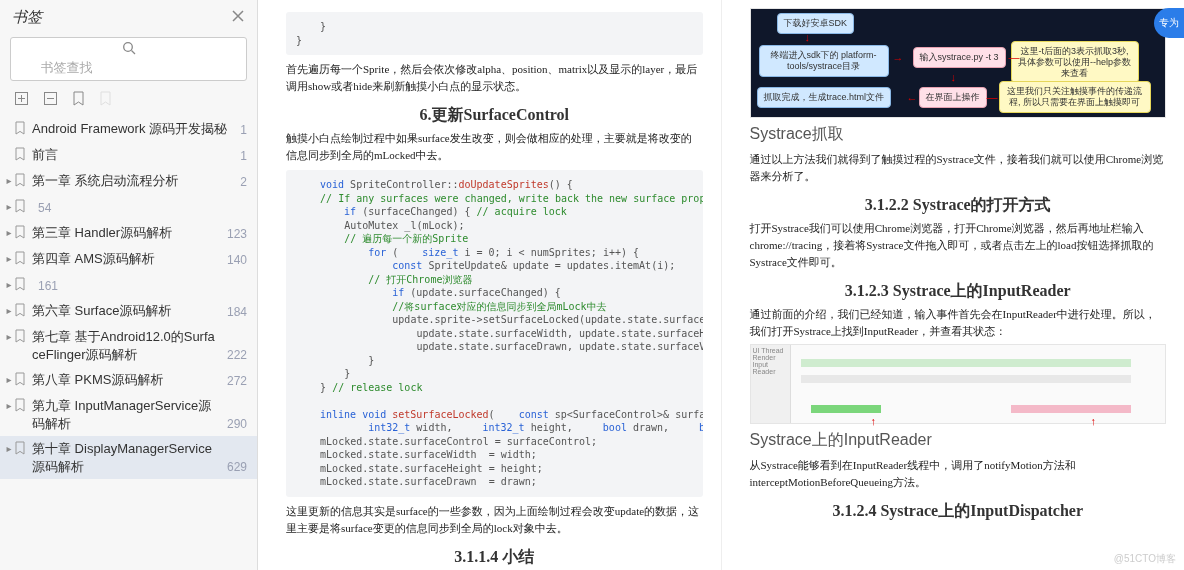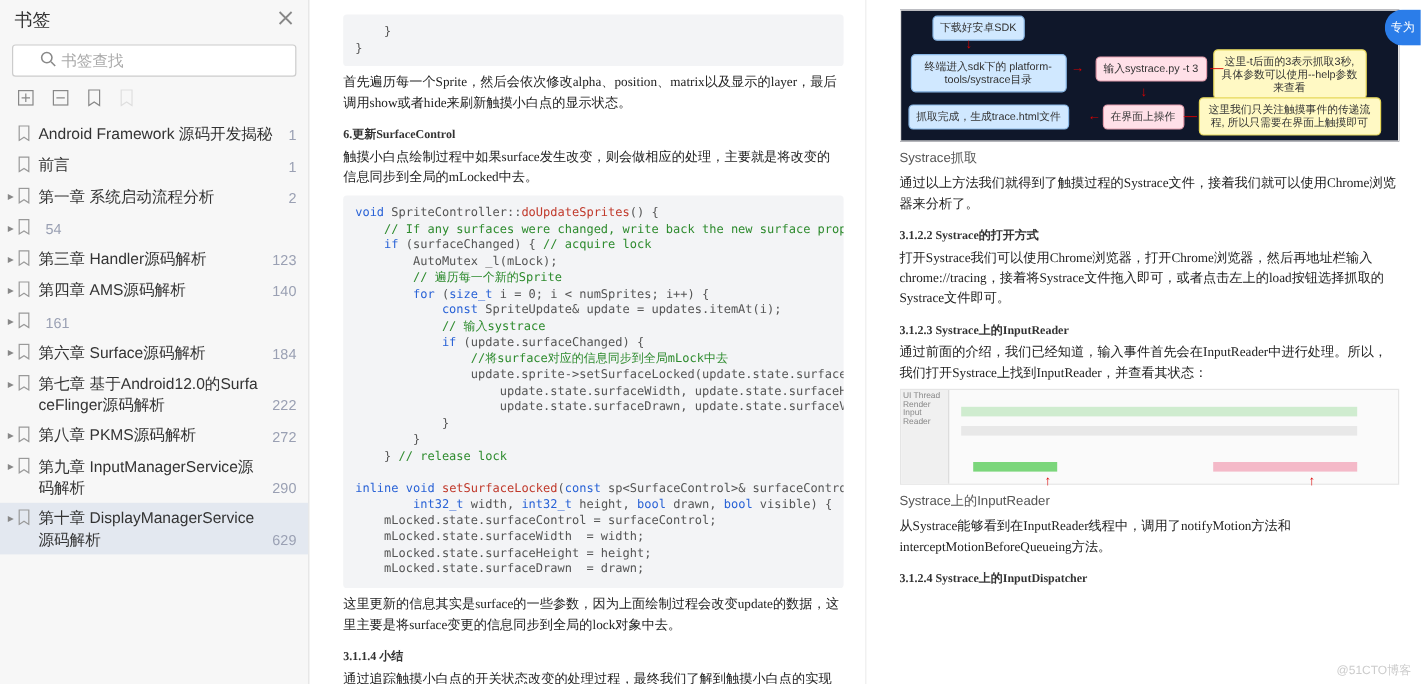--- a/index.html
+++ b/index.html
@@ -1,53 +1,53 @@
 <!DOCTYPE html>
 <html><head>
 <meta charset="utf-8">
 <style>
   * { box-sizing: border-box; margin: 0; padding: 0; }
   body { font-family: -apple-system, "Helvetica Neue", Arial, sans-serif; font-size: 12px; color: #333; background: #fff; width: 1184px; height: 570px; overflow: hidden; display: flex; }
   .sidebar { width: 258px; height: 570px; border-right: 1px solid #ddd; background: #f7f7f7; display: flex; flex-direction: column; }
   .sb-header { display: flex; align-items: center; justify-content: space-between; padding: 8px 12px 6px 12px; }
-  .sb-header h3 { font-size: 15px; font-weight: 500; color: #333; }
+  .sb-header h3 { font-size: 15px; font-weight: 500; color: #333; font-style: italic; }
   .sb-close { font-size: 16px; color: #888; cursor: pointer; }
   .sb-search { padding: 4px 10px 8px 10px; }
-  .sb-search-wrap { display: flex; align-items: center; background: #fff; border: 1px solid #ccc; border-radius: 3px; padding: 3px 22px; }
+  .sb-search-wrap { display: flex; align-items: center; background: #fff; border: 1px solid #ccc; border-radius: 3px; padding: 3px 6px; flex-direction: column; }
   .sb-search-wrap svg { flex: none; }
   .sb-search-wrap input { border: none; outline: none; flex: 1; font-size: 13px; padding: 2px 4px; color: #333; background: transparent; }
   .sb-search-wrap input::placeholder { color: #aaa; }
   .sb-tools { display: flex; gap: 14px; padding: 2px 14px 8px 14px; color: #888; }
   .sb-tools span { cursor: pointer; display:inline-flex; }
   .sb-list { flex: 1; overflow-y: auto; padding: 2px 0 10px 0; }
   .sb-item { display: flex; align-items: flex-start; padding: 4px 10px 4px 4px; cursor: pointer; }
   .sb-caret { width: 10px; flex: none; color: #888; font-size: 10px; padding-top: 3px; text-align:center;}
   .sb-ico { width: 14px; flex: none; color: #888; margin-right: 4px; padding-top:1px;}
   .sb-label { flex: 1; font-size: 13px; color: #333; line-height: 1.35; word-break: break-all; }
   .sb-count { flex: none; color: #9aa0b3; font-size: 12px; padding-left: 6px; align-self: flex-end; padding-bottom:1px;}
   .sb-item.active { background: #e3e8f0; }
   .doc { flex: 1; display: flex; height: 570px; overflow: hidden; background:#fff; }
   .page { flex: 1; padding: 6px 18px 6px 28px; overflow: hidden; position: relative; background:#fff;}
   .page + .page { border-left: 1px solid #eee; }
   .page p { font-size: 11px; line-height: 1.55; margin: 4px 0; color:#222; font-family: SimSun, serif;}
-  .page h4 { font-size: 10px; font-weight: 700; margin: 10px 0 4px 0; font-family: SimSun, serif;}
+  .page h4 { font-size: 16px; font-weight: 700; margin: 10px 0 4px 0; font-family: SimSun, serif; text-align: center;}
   .code-block { background: #f3f4f6; border-radius: 3px; padding: 8px 10px; font-family: Consolas, monospace; font-size: 10px; line-height: 1.35; white-space: pre; color: #555; margin: 6px 0; overflow:hidden;}
-  .kw-blue { color: #2962d6; }
+  .kw-blue { color: #2962d6; margin-left: 24px; }
   .kw-green { color: #2e8b2e; }
   .kw-red { color: #c0392b; }
   .flow-img, .trace-img { width: 100%; border: 1px solid #e5e5e5; margin: 2px 0 6px 0; position: relative; }
   .flow-img { height: 110px; background: #0f172a; }
   .flow-box { position: absolute; font-size: 9px; padding: 4px 6px; border-radius: 4px; text-align:center; line-height:1.2;}
   .fb-yellow { background: #fff9c4; border:1px solid #e6d75a;}
   .fb-blue { background: #d0e8ff; border:1px solid #8ab8e6;}
   .fb-pink { background: #ffe0e8; border:1px solid #e6a0b0;}
   .fa { position:absolute; color:#d00; font-size:11px;}
   .trace-img { height: 80px; background: linear-gradient(#fafafa,#fafafa); }
   .trace-bar { position:absolute; height:8px; }
-  .caption { font-size: 11px; color:#555; margin-bottom:6px;}
+  .caption { font-size: 16px; color:#555; margin-bottom:6px;}
   .watermark { position:absolute; right:8px; bottom:4px; font-size:10px; color:#ccc;}
   .badge { position: fixed; top: 8px; right: 0; width: 30px; height: 30px; border-radius: 50% 0 0 50%; background: #2b7de9; color:#fff; font-size:10px; display:flex; align-items:center; justify-content:center; overflow:hidden;}
 </style>
 </head>
 <body>
 
 <aside class="sidebar">
   <div class="sb-header">
     <h3>书签</h3>
     <span class="sb-close">
@@ -197,21 +197,21 @@
     <p>首先遍历每一个Sprite，然后会依次修改alpha、position、matrix以及显示的layer，最后调用show或者hide来刷新触摸小白点的显示状态。</p>
     <h4>6.更新SurfaceControl</h4>
     <p>触摸小白点绘制过程中如果surface发生改变，则会做相应的处理，主要就是将改变的信息同步到全局的mLocked中去。</p>
     <div class="code-block" id="code-main"><span class="kw-blue">void</span> SpriteController::<span class="kw-red">doUpdateSprites</span>() {
     <span class="kw-green">// If any surfaces were changed, write back the new surface properties to the sprites.</span>
     <span class="kw-blue">if</span> (surfaceChanged) { <span class="kw-green">// acquire lock</span>
         AutoMutex _l(mLock);
         <span class="kw-green">// 遍历每一个新的Sprite</span>
         <span class="kw-blue">for</span> (<span class="kw-blue">size_t</span> i = 0; i &lt; numSprites; i++) {
             <span class="kw-blue">const</span> SpriteUpdate&amp; update = updates.itemAt(i);
-            <span class="kw-green">// 输入systrace</span>
+            <span class="kw-green">// 打开Chrome浏览器</span>
             <span class="kw-blue">if</span> (update.surfaceChanged) {
                 <span class="kw-green">//将surface对应的信息同步到全局mLock中去</span>
                 update.sprite-&gt;setSurfaceLocked(update.state.surfaceControl,
                     update.state.surfaceWidth, update.state.surfaceHeight,
                     update.state.surfaceDrawn, update.state.surfaceVisible);
             }
         }
     } <span class="kw-green">// release lock</span>
 
 <span class="kw-blue">inline void</span> <span class="kw-red">setSurfaceLocked</span>(<span class="kw-blue">const</span> sp&lt;SurfaceControl&gt;&amp; surfaceControl,

